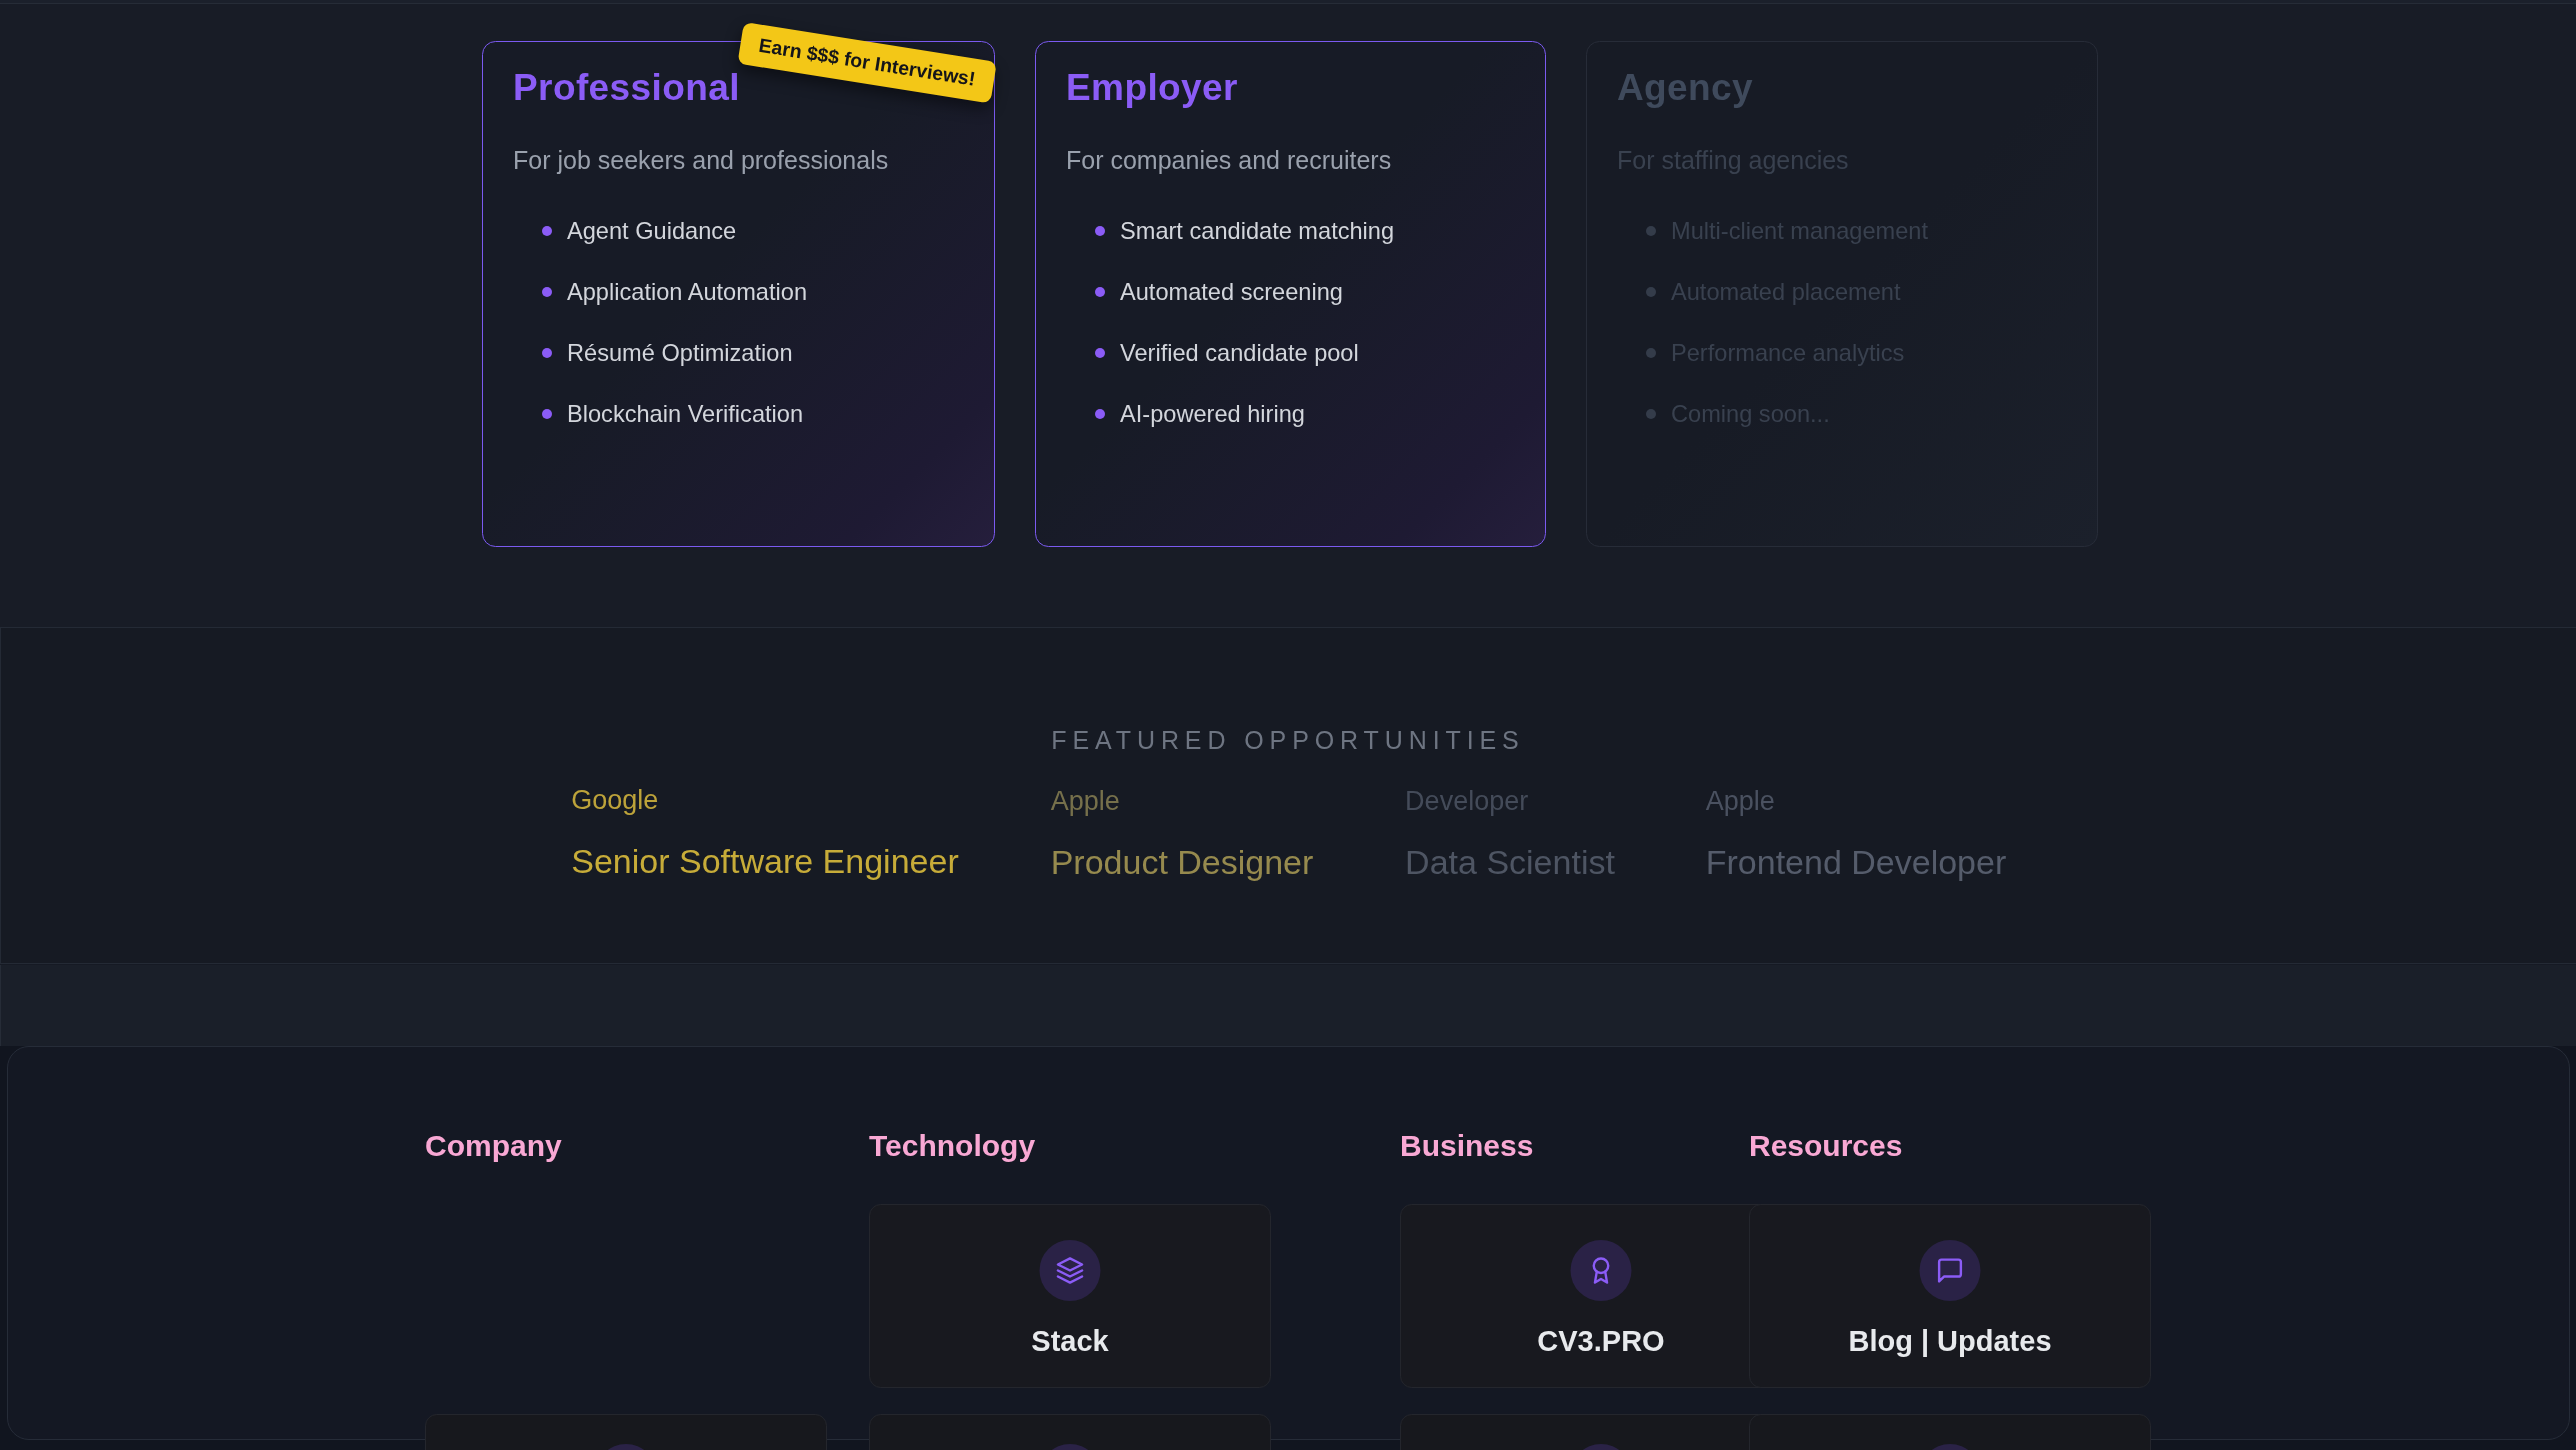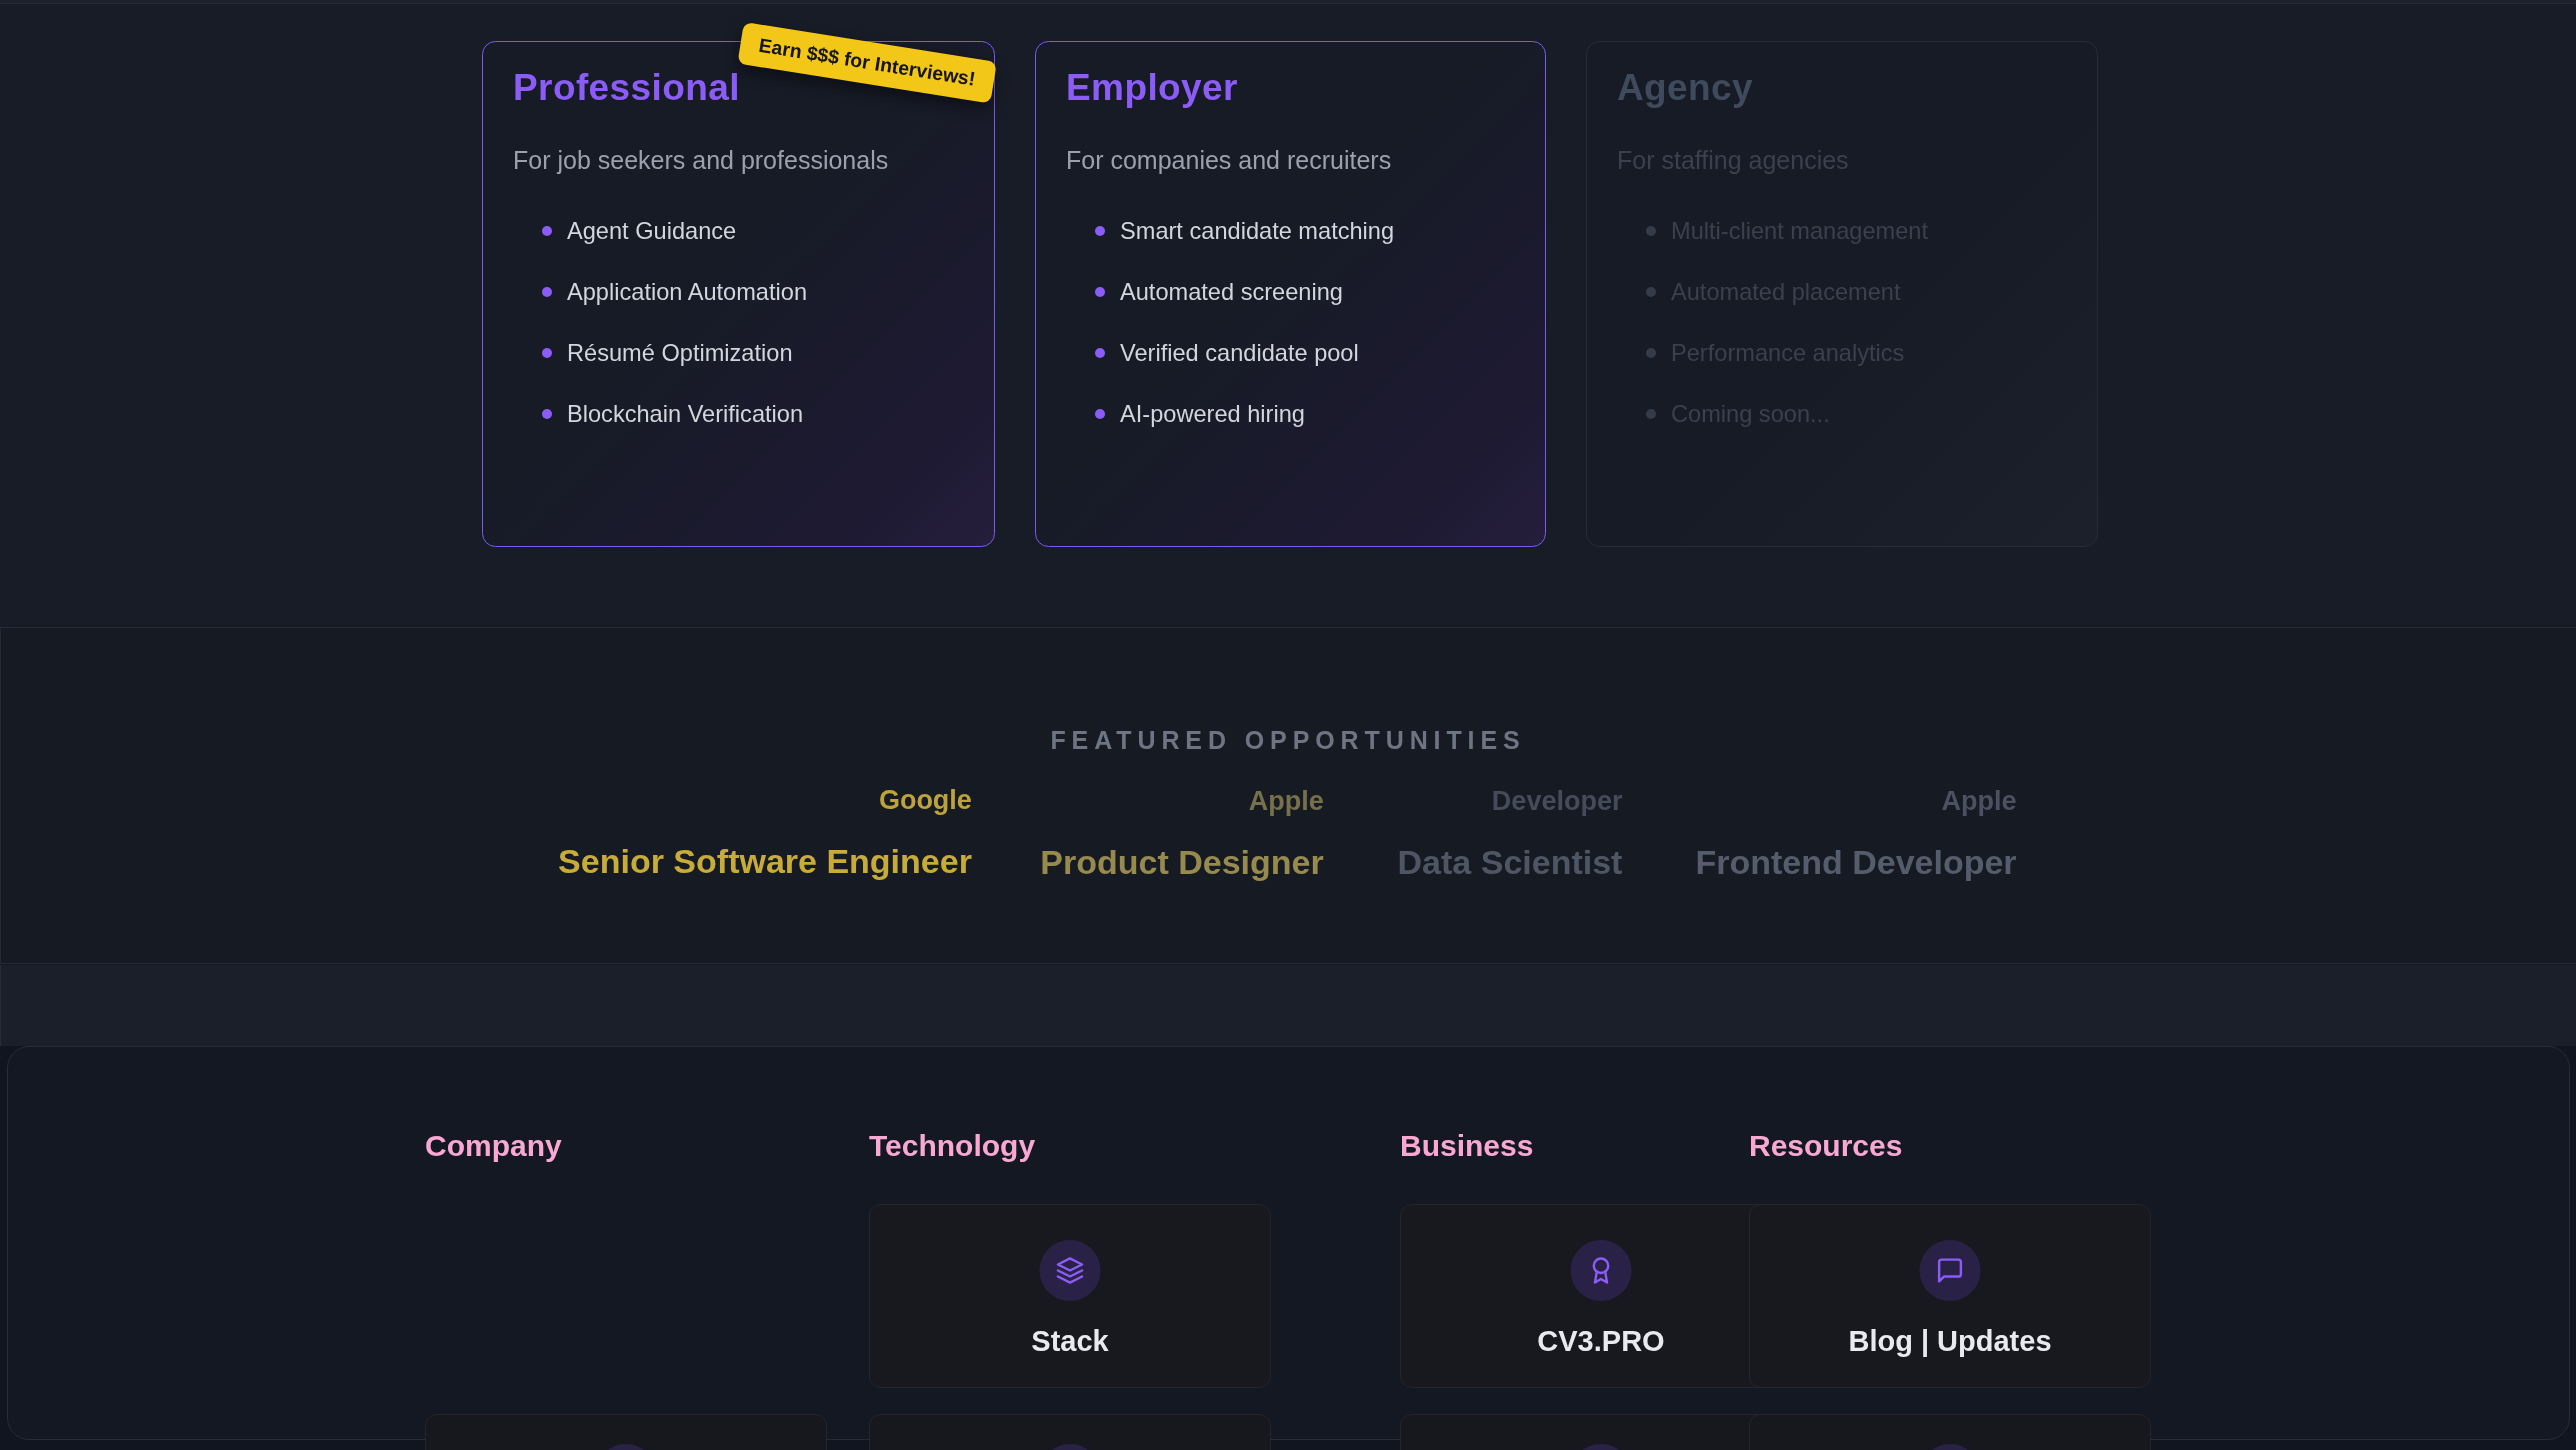--- a/index.html
+++ b/index.html
@@ -6,21 +6,21 @@
   html, body { background: #0e1118; }
   body { font-family: "Liberation Sans", sans-serif; }
   #canvas {
     position: relative; width: 2576px; height: 1450px;
     background: #161a24; overflow: hidden;
   }
 
   
   .top-strip { position:absolute; left:0; top:0; width:100%; height:4.2px; background:#1b202b; border-bottom:0.8px solid #262c37; }
   .plans-section { position:absolute; left:0; top:4.2px; width:100%; height:623px; background:#181c26; }
-  .featured-section { position:absolute; left:0; top:627px; width:100%; height:337px; background:#161a23; border-top:0.8px solid #242a35; border-bottom:0.8px solid #242a35; border-left:0.8px solid #242a35;font-weight:bold; }
+  .featured-section { position:absolute; left:0; top:627px; width:100%; height:337px; background:#161a23; border-top:0.8px solid #242a35; border-bottom:0.8px solid #242a35; border-left:0.8px solid #242a35; }
   .mid-band { position:absolute; left:0; top:965px; width:100%; height:82px; background:#1a1f29; border-left:0.8px solid #262c37; }
   .footer-section { position:absolute; left:0; top:1046px; width:100%; height:404px; background:#11151f; }
   .footer-panel { position:absolute; left:6.7px; top:1046px; width:2563px; height:394px; background:#141823; border:0.8px solid #262c38; border-radius:22px; }
 
   
   .plan-card {
     position:absolute; top:41px; height:506px; border-radius:13.5px;
     padding:25px 30px; border:1.3px solid #7b5af0;
     background: linear-gradient(135deg, #171b26 45%, #1e1a33 85%, #251e3c 100%);
   }
@@ -46,21 +46,21 @@
     background:#f3c717; color:#15151a; font-size:19.4px; font-weight:bold;
     padding:9.3px 18.5px; border-radius:8.4px; white-space:nowrap;
     box-shadow:0 6.7px 15px rgba(0,0,0,0.45); z-index:5;
   }
 
   
   .featured-title {
     position:absolute; left:0; top:99px; width:100%; text-align:center;
     font-size:25px; letter-spacing:5.9px; color:#6e7582;
   }
-  .featured-job { position:absolute; text-align:right; transform:translateX(-50%); white-space:nowrap; }
+  .featured-job { position:absolute; text-align:left; transform:translateX(-50%); white-space:nowrap; }
   .featured-job .job-company { font-size:27px; line-height:32px; }
   .featured-job .job-role { margin-top:26px; font-size:34px; line-height:39px; }
   .featured-job.j0 { left:765px; top:157px; }
   .featured-job.j1 { left:1182px; top:158px; }
   .featured-job.j2 { left:1510px; top:158px; }
   .featured-job.j3 { left:1856px; top:158px; }
   .j0 .job-company { color:#bda33a; } .j0 .job-role { color:#c7ac39; }
   .j1 .job-company { color:#76704b; } .j1 .job-role { color:#968a4e; }
   .j2 .job-company { color:#444b59; } .j2 .job-role { color:#4e5563; }
   .j3 .job-company { color:#4a5160; } .j3 .job-role { color:#555c6b; }

